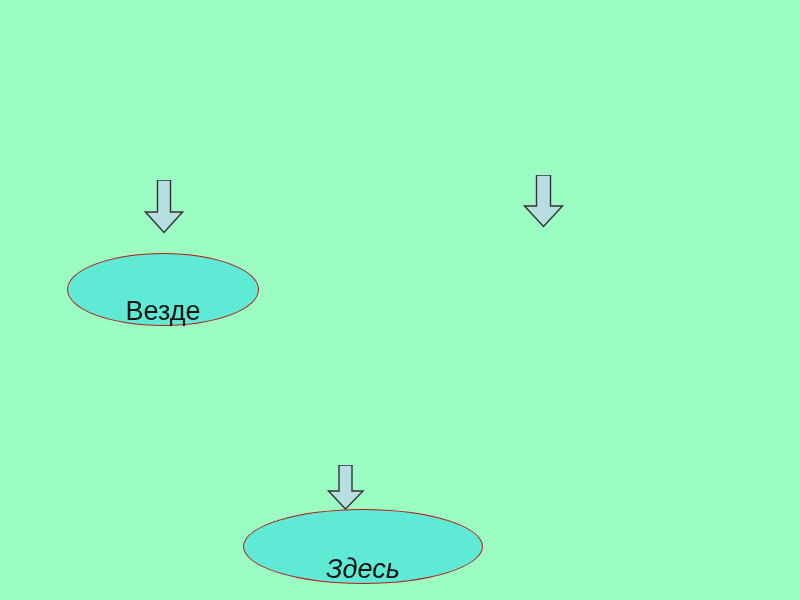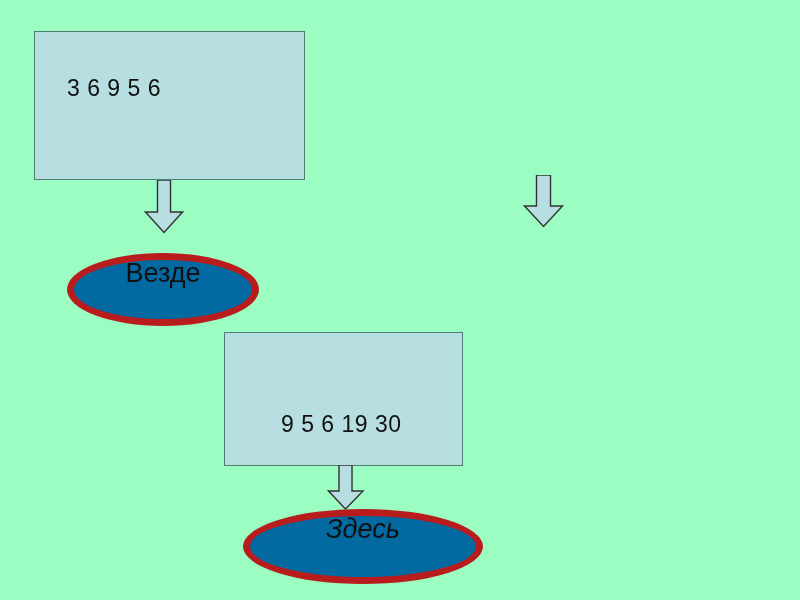--- a/index.html
+++ b/index.html
@@ -53,51 +53,45 @@
   .arrow svg { display: block; }
 
   #arrow-1 { left: 144px; top: 180px; }
   #arrow-2 { left: 523px; top: 175px; }
   #arrow-3 { left: 327px; top: 465px; }
 
   
   .ellipse {
     position: absolute;
     box-sizing: border-box;
-    background: #0369a1;
-    border: 7px solid #b91c1c;
+    background: #5eead4;
+    border: 1px solid #b91c1c;
     border-radius: 50%;
     display: flex;
-    align-items: flex-start;
+    align-items: flex-end;
     justify-content: center;
   }
   .ellipse .ellipse-text {
     font-size: 27px;
     line-height: 1;
     color: #111111;
     white-space: pre;
   }
 
   #ellipse-vezde   { left: 67px;  top: 253px; width: 192px; height: 73px; }
   #ellipse-vperedi { left: 458px; top: 262px; width: 185px; height: 76px; }
   #ellipse-zdes    { left: 243px; top: 509px; width: 240px; height: 75px; font-style: italic; }
 </style>
 </head>
 <body>
 
 <div id="canvas">
 
-  <div class="box" id="box-1">
-    <span class="box-text">3 6 9 5 6</span>
-  </div>
 
 
-  <div class="box" id="box-3">
-    <span class="box-text">9 5 6 19 30</span>
-  </div>
 
   <div class="arrow" id="arrow-1">
     <svg width="40" height="54" viewBox="0 0 40 54">
       <polygon points="13.5,0 26.5,0 26.5,32 38.5,32 20,52.5 1.5,32 13.5,32" fill="#b7dee1" stroke="#333333" stroke-width="1.4" stroke-linejoin="miter"></polygon>
     </svg>
   </div>
 
   <div class="arrow" id="arrow-2">
     <svg width="42" height="54" viewBox="0 0 42 54">
       <polygon points="13.5,0 27.5,0 27.5,31 39.5,31 20.5,51.5 1.5,31 13.5,31" fill="#b7dee1" stroke="#333333" stroke-width="1.4" stroke-linejoin="miter"></polygon>

